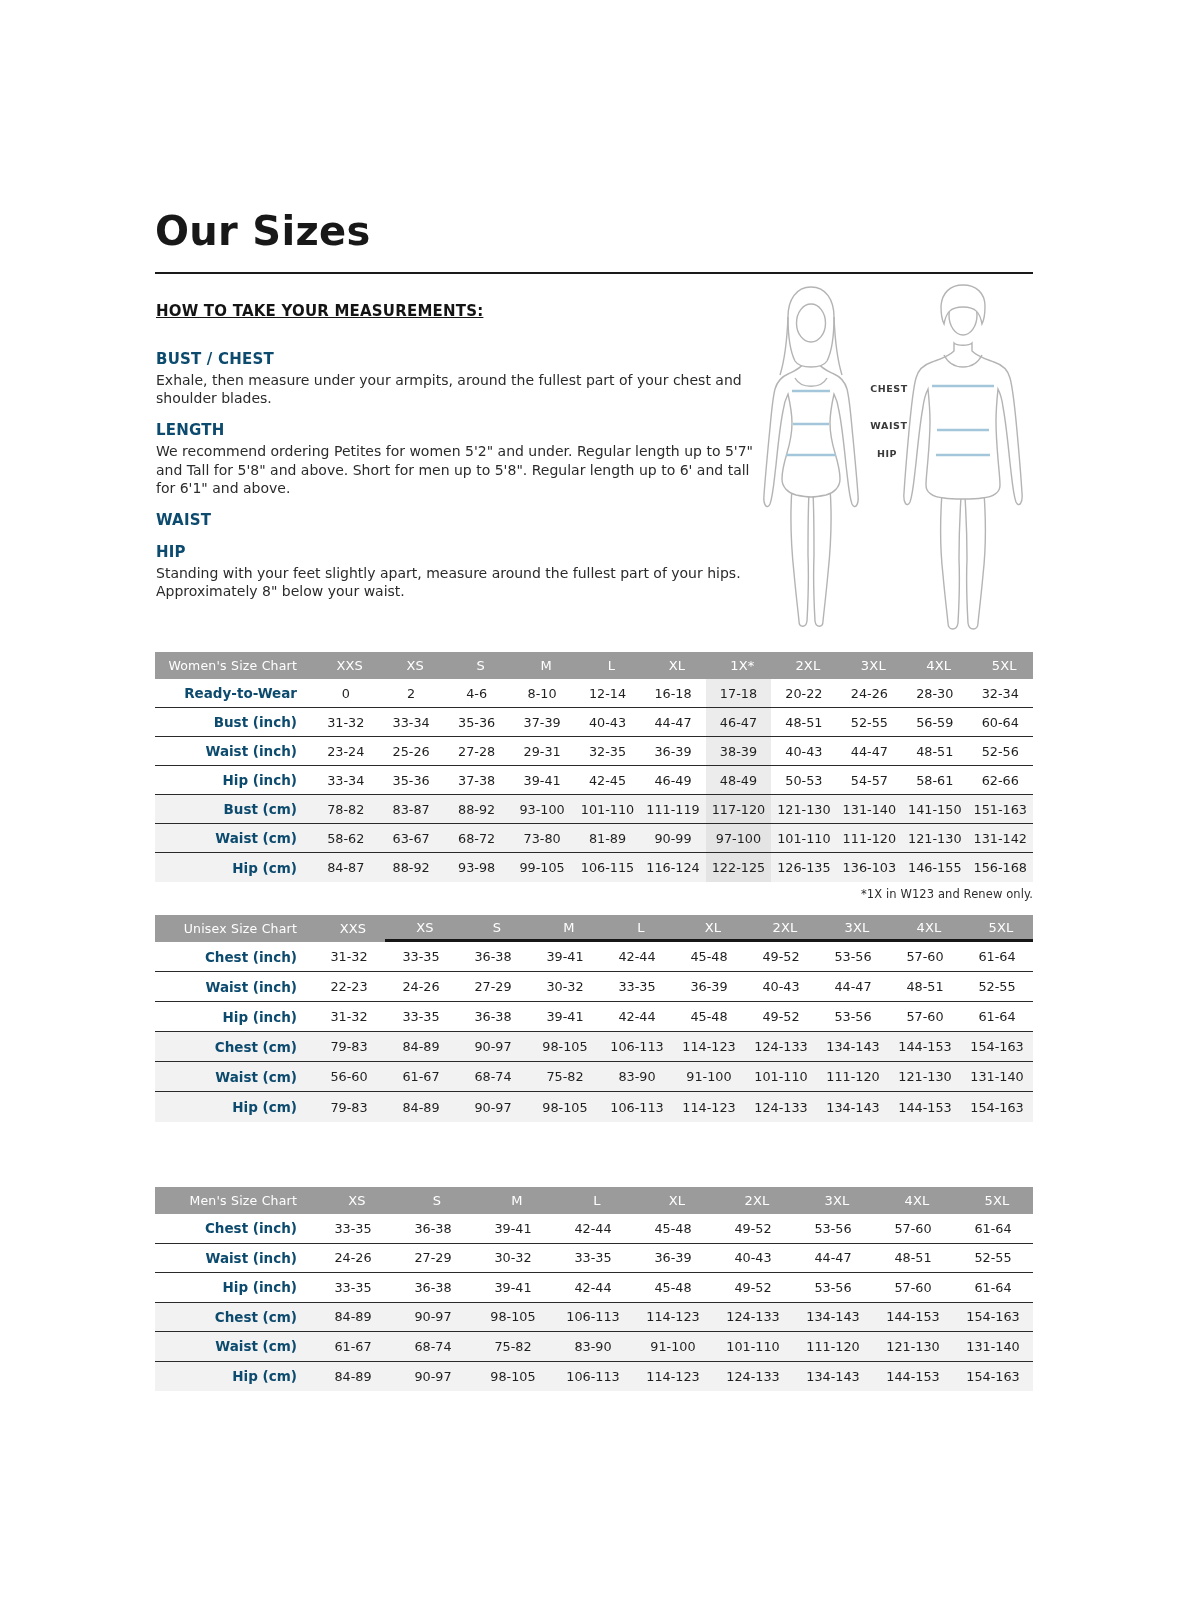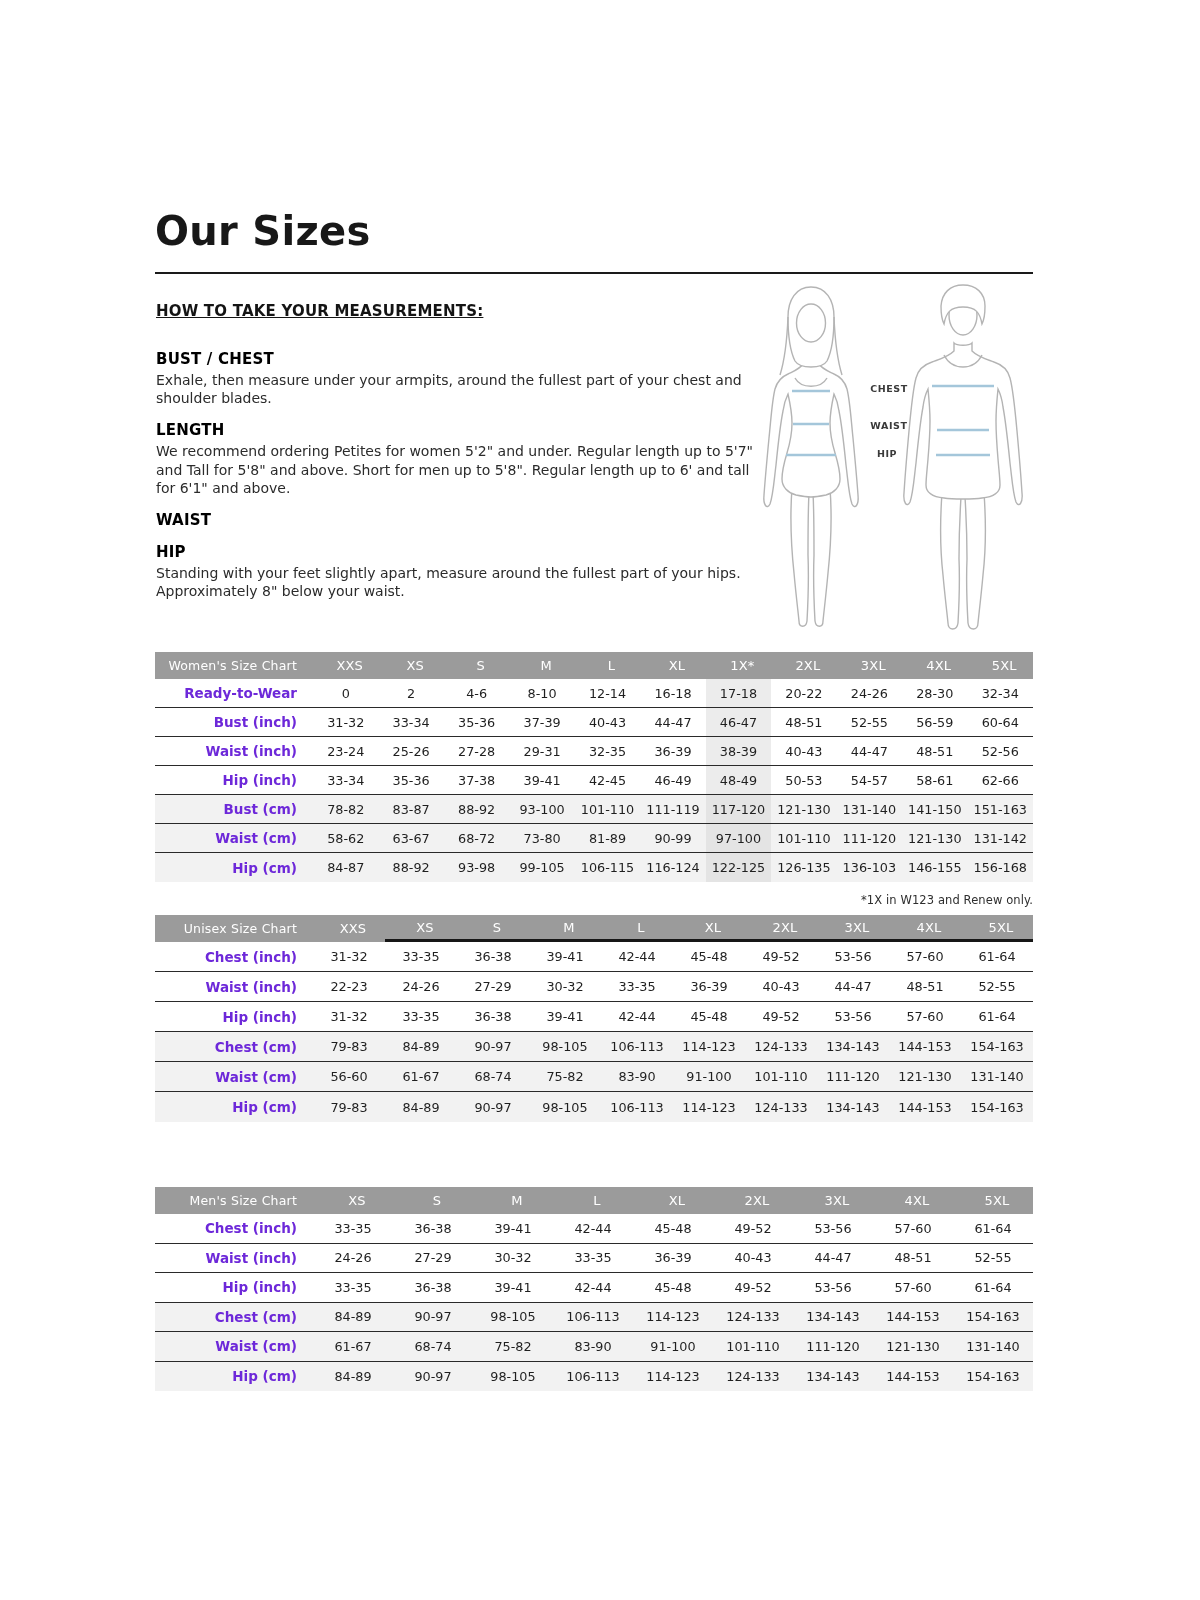--- a/index.html
+++ b/index.html
@@ -9,48 +9,48 @@
     color:#1f1f1f;-webkit-font-smoothing:antialiased;
   }
   .page-title{
     position:absolute;left:155px;top:208px;margin:0;
     font-size:40px;font-weight:800;letter-spacing:.3px;color:#181818;
   }
   .rule{position:absolute;left:155px;top:272px;width:878px;height:2px;background:#1a1a1a;}
   .instructions{position:absolute;left:156px;top:302px;width:600px;}
   .howto{font-size:15px;font-weight:800;letter-spacing:.2px;color:#141414;margin:0 0 30px 0;text-decoration:underline;}
   .sec{margin:0 0 14px 0;}
-  .sec .sec-h{font-size:15px;font-weight:800;letter-spacing:.2px;color:#000000;margin:0 0 3px 0;}
+  .sec .sec-h{font-size:15px;font-weight:800;letter-spacing:.2px;color:#0c4a6e;margin:0 0 3px 0;}
   .sec .sec-p{font-size:14px;line-height:1.3;color:#2b2b2b;margin:0;}
   .figures{position:absolute;left:748px;top:283px;width:300px;height:352px;}
   .figures svg{display:block;width:100%;height:100%;}
   .fig-label{font-size:9.5px;font-weight:700;fill:#3a3a3a;letter-spacing:.6px;}
 
   .tbl{position:absolute;left:155px;width:878px;}
   #women-table{top:652px;}
   #unisex-table{top:915px;}
   #men-table{top:1187px;}
   .sizes-grid{display:grid;width:100%;}
   .g-h{
     background:#9b9b9b;color:#ffffff;font-weight:400;font-size:13px;
     display:flex;align-items:center;justify-content:center;letter-spacing:.2px;padding-left:8px;
   }
   .g-h.g-lab{justify-content:flex-end;padding-right:16px;font-size:12.5px;box-sizing:border-box;}
   .g-c{
     display:flex;align-items:center;justify-content:center;
     font-size:12.8px;color:#1f1f1f;box-sizing:border-box;
   }
-  .g-c.g-lab{justify-content:flex-end;padding-right:16px;font-weight:700;font-size:13.5px;color:#6d28d9;}
+  .g-c.g-lab{justify-content:flex-end;padding-right:16px;font-weight:700;font-size:13.5px;color:#0c4a6e;}
   .bb{border-bottom:1.5px solid #2a2a2a;}
   .hu{border-bottom:3px solid #161616;box-sizing:border-box;}
   .sh{background:#f2f2f2;}
   .hl{background:#ececec;text-align:center;}
   .sh.hl{background:#e4e4e4;}
   .footnote{
-    margin-top:11px;text-align:right;font-size:11.5px;color:#2e2e2e;letter-spacing:.1px;
+    margin-top:5px;text-align:right;font-size:11.5px;color:#2e2e2e;letter-spacing:.1px;
   }
 </style>
 </head>
 <body>
 
 <h1 class="page-title">Our Sizes</h1>
 <div class="rule"></div>
 
 <div class="instructions">
   <p class="howto">HOW TO TAKE YOUR MEASUREMENTS:</p>

